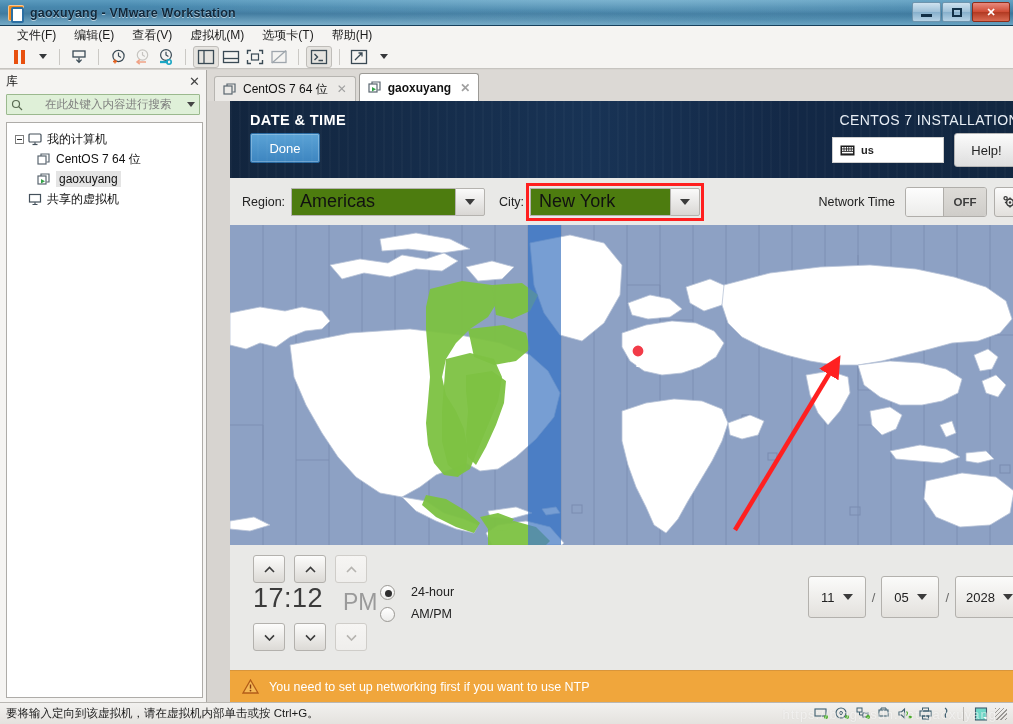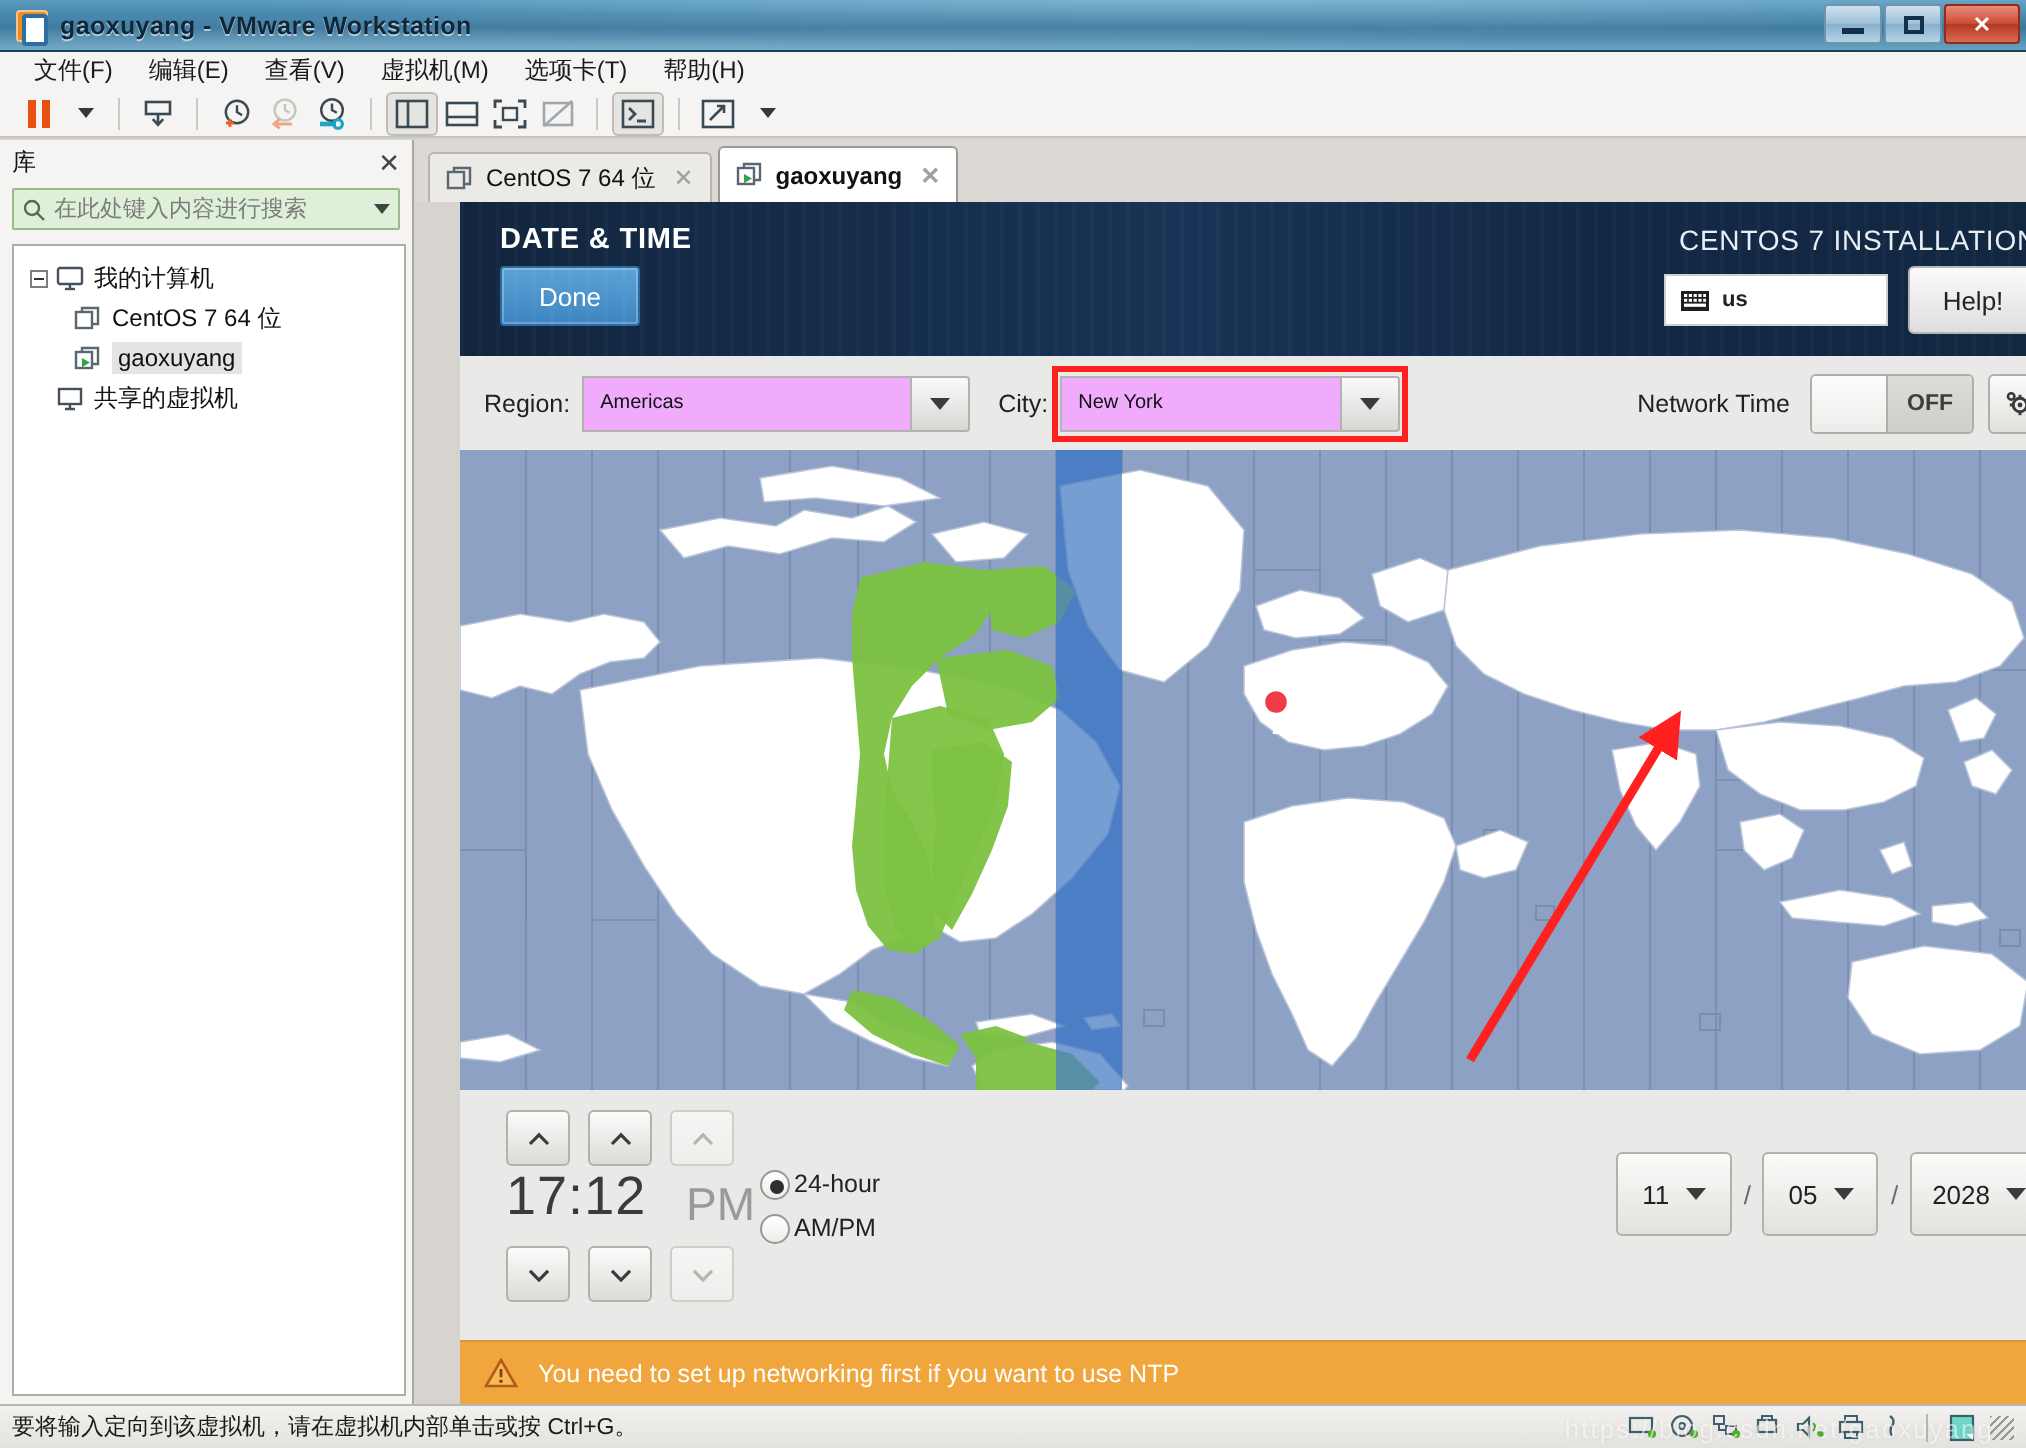--- a/index.html
+++ b/index.html
@@ -84,21 +84,21 @@
     background:#f5f4f2; border-right:1px solid #a9a7a3;
   }
   .lib-head{ display:flex; align-items:center; height:22px; padding:0 6px; }
   .lib-head .t{ font-size:12px; color:#111; }
   .lib-head .x{ margin-left:auto; font-size:13px; color:#444; }
   .search{
     margin:2px 6px 4px 6px; height:21px; border:1px solid #9bb98e;
     background:#dff0d8; display:flex; align-items:center; padding:0 4px;
     border-radius:1px;
   }
-  .search .ph{ font-size:11.5px; color:#7d7d7d; margin-left:4px; flex:1; white-space:nowrap;}
+  .search .ph{ font-size:11.5px; color:#7d7d7d; margin-left:22px; flex:1; white-space:nowrap;}
   .search .dd{ width:0;height:0;border-left:4px solid transparent;border-right:4px solid transparent;border-top:5px solid #444;}
   .tree{
     position:absolute; left:6px; top:52px; right:3px; bottom:4px;
     background:#fff; border:1px solid #aeaca8; padding:6px 4px;
   }
   .node{ display:flex; align-items:center; height:20px; font-size:12px; color:#111; }
   .node .exp{
     width:9px;height:9px;border:1px solid #7e7e7e;background:#fff;
     margin-right:4px; position:relative; flex:0 0 auto;
   }
@@ -165,22 +165,22 @@
   }
 
   
   .rc-row{
     position:relative; height:47px; background:#e9e9e7;
     display:flex; align-items:center; padding:0 12px;
   }
   .rc-lab{ font-size:12.5px; color:#222; margin-right:6px;}
   .combo{ display:flex; height:28px; }
   .combo .fld{
-    background:#f0abfc; border:1px solid #b5b3af; border-right:none;
-    display:flex; align-items:center; padding:0 8px; font-size:10px; color:#111;
+    background:#4d7c0f; border:1px solid #b5b3af; border-right:none;
+    display:flex; align-items:center; padding:0 8px; font-size:18px; color:#111;
   }
   .combo .btn{
     width:30px; background:linear-gradient(to bottom,#fafafa,#d9d7d4);
     border:1px solid #b5b3af; display:flex; align-items:center; justify-content:center;
     border-radius:0 2px 2px 0;
   }
   .combo .btn .dn{width:0;height:0;border-left:5px solid transparent;border-right:5px solid transparent;border-top:6px solid #3b3b3b;}
   .city-fld{ position:relative; }
   .city-ring{
     position:absolute; left:-4px; top:-5px; right:-4px; bottom:-5px;
@@ -210,21 +210,21 @@
     display:flex; align-items:center; justify-content:center;
   }
   .spin.dim{ background:linear-gradient(to bottom,#f6f5f3,#efeeec); border-color:#cfcdc9;}
   .chev{ width:11px; height:7px; }
   .timeval{
     position:absolute; left:228px; top:40px; font-size:27px; color:#3b3b3b;
     letter-spacing:.5px; font-family:"Liberation Sans", sans-serif;
   }
   .ampm{ position:absolute; left:318px; top:48px; font-size:23px; color:#9a9a9a; }
   .radios{ position:absolute; left:362px; top:36px; font-size:12.5px; color:#222;}
-  .radioline{ display:flex; align-items:center; height:22px; gap:2px;}
+  .radioline{ display:flex; align-items:center; height:22px; gap:16px;}
   .rd{ width:15px;height:15px;border:1px solid #9a9894; border-radius:50%;
        background:linear-gradient(to bottom,#fff,#ececea); position:relative;}
   .rd.on::after{content:"";position:absolute;left:4px;top:4px;width:7px;height:7px;border-radius:50%;background:#2e2e2e;}
   .dates{ position:absolute; right:12px; top:31px; display:flex; align-items:center; gap:6px;}
   .dsel{
     height:42px; min-width:58px; padding:0 10px;
     background:linear-gradient(to bottom,#fbfbfa,#e3e1dd);
     border:1px solid #b3b1ad; border-radius:3px;
     display:flex; align-items:center; justify-content:center; gap:8px;
     font-size:13px; color:#222;

